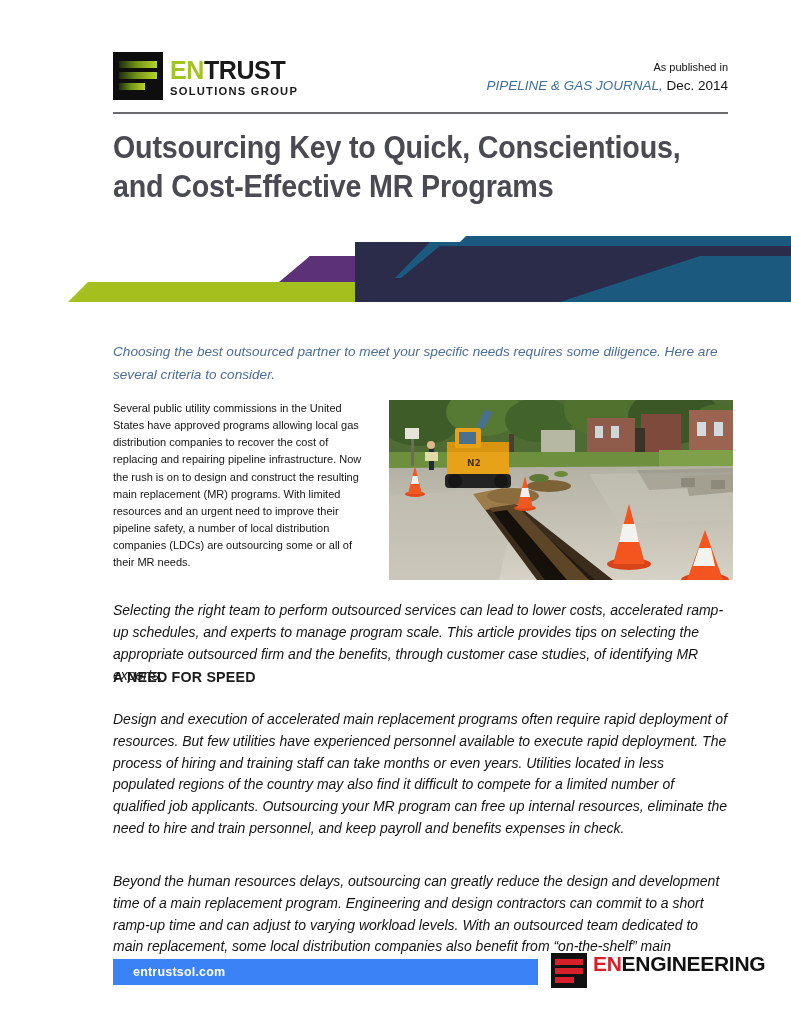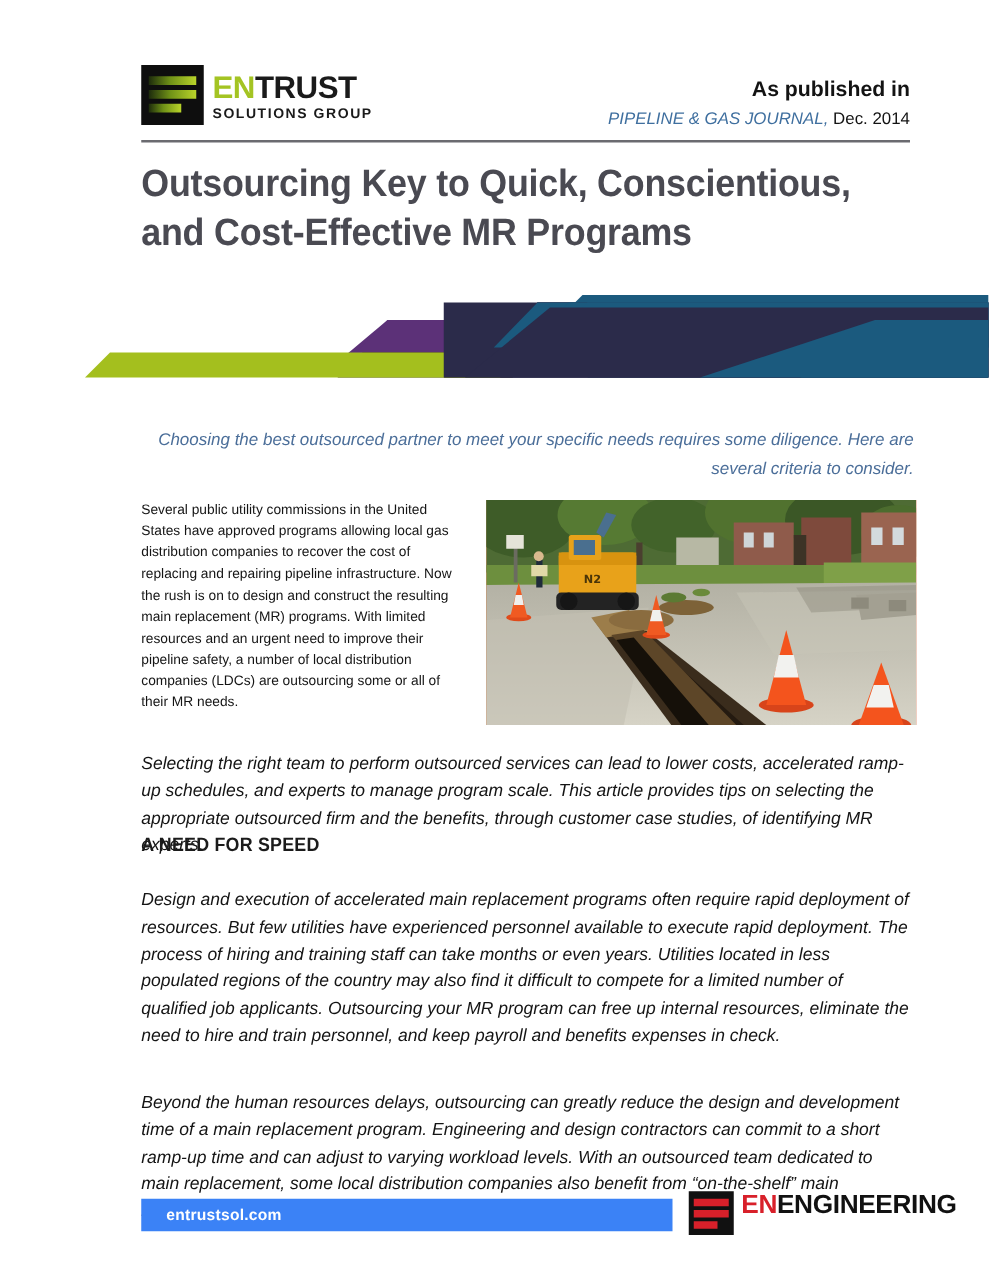--- a/index.html
+++ b/index.html
@@ -71,22 +71,22 @@
     letter-spacing: 1.25px;
     color: #1a1a1a;
     margin-top: 3px;
   }
   .pubinfo {
     text-align: right;
     line-height: 1.45;
     padding-top: 8px;
   }
   .pubinfo .l1 {
-    font-size: 17px;
-    font-weight: bold;
+    font-size: 11px;
+    font-weight: normal;
     color: #131313;
   }
   .pubinfo .l2 {
     font-size: 13.5px;
     font-weight: normal;
     color: #131313;
   }
   .pubinfo .journal {
     font-style: italic;
     color: #3f6f9f;
@@ -139,21 +139,20 @@
   
   .intro {
     position: absolute;
     left: 113px;
     top: 340px;
     width: 618px;
     font-size: 13.6px;
     font-style: italic;
     line-height: 1.72;
     color: #4b6e99;
-    text-align: right;
   }
 
   
   .col-text {
     position: absolute;
     left: 113px;
     top: 400px;
     width: 258px;
     font-size: 11px;
     line-height: 1.56;

